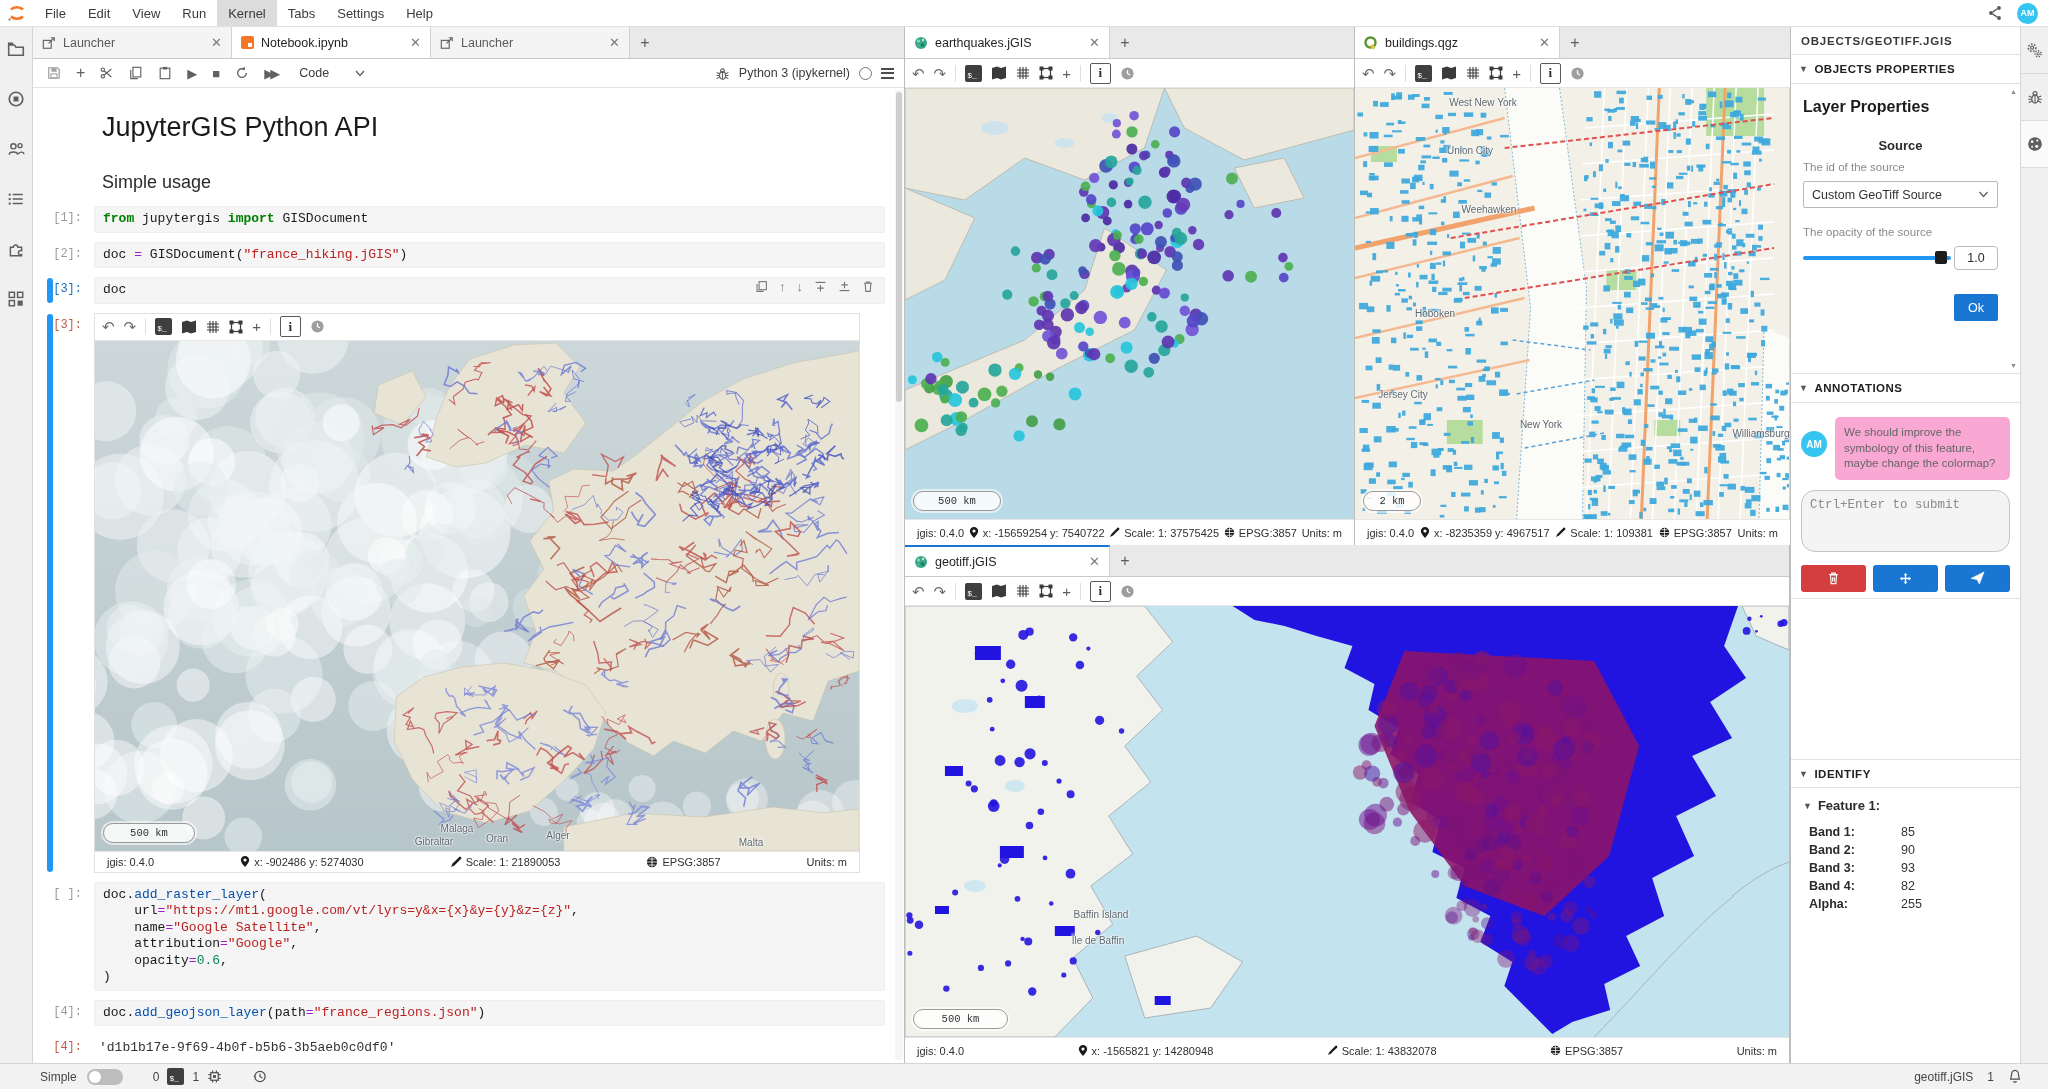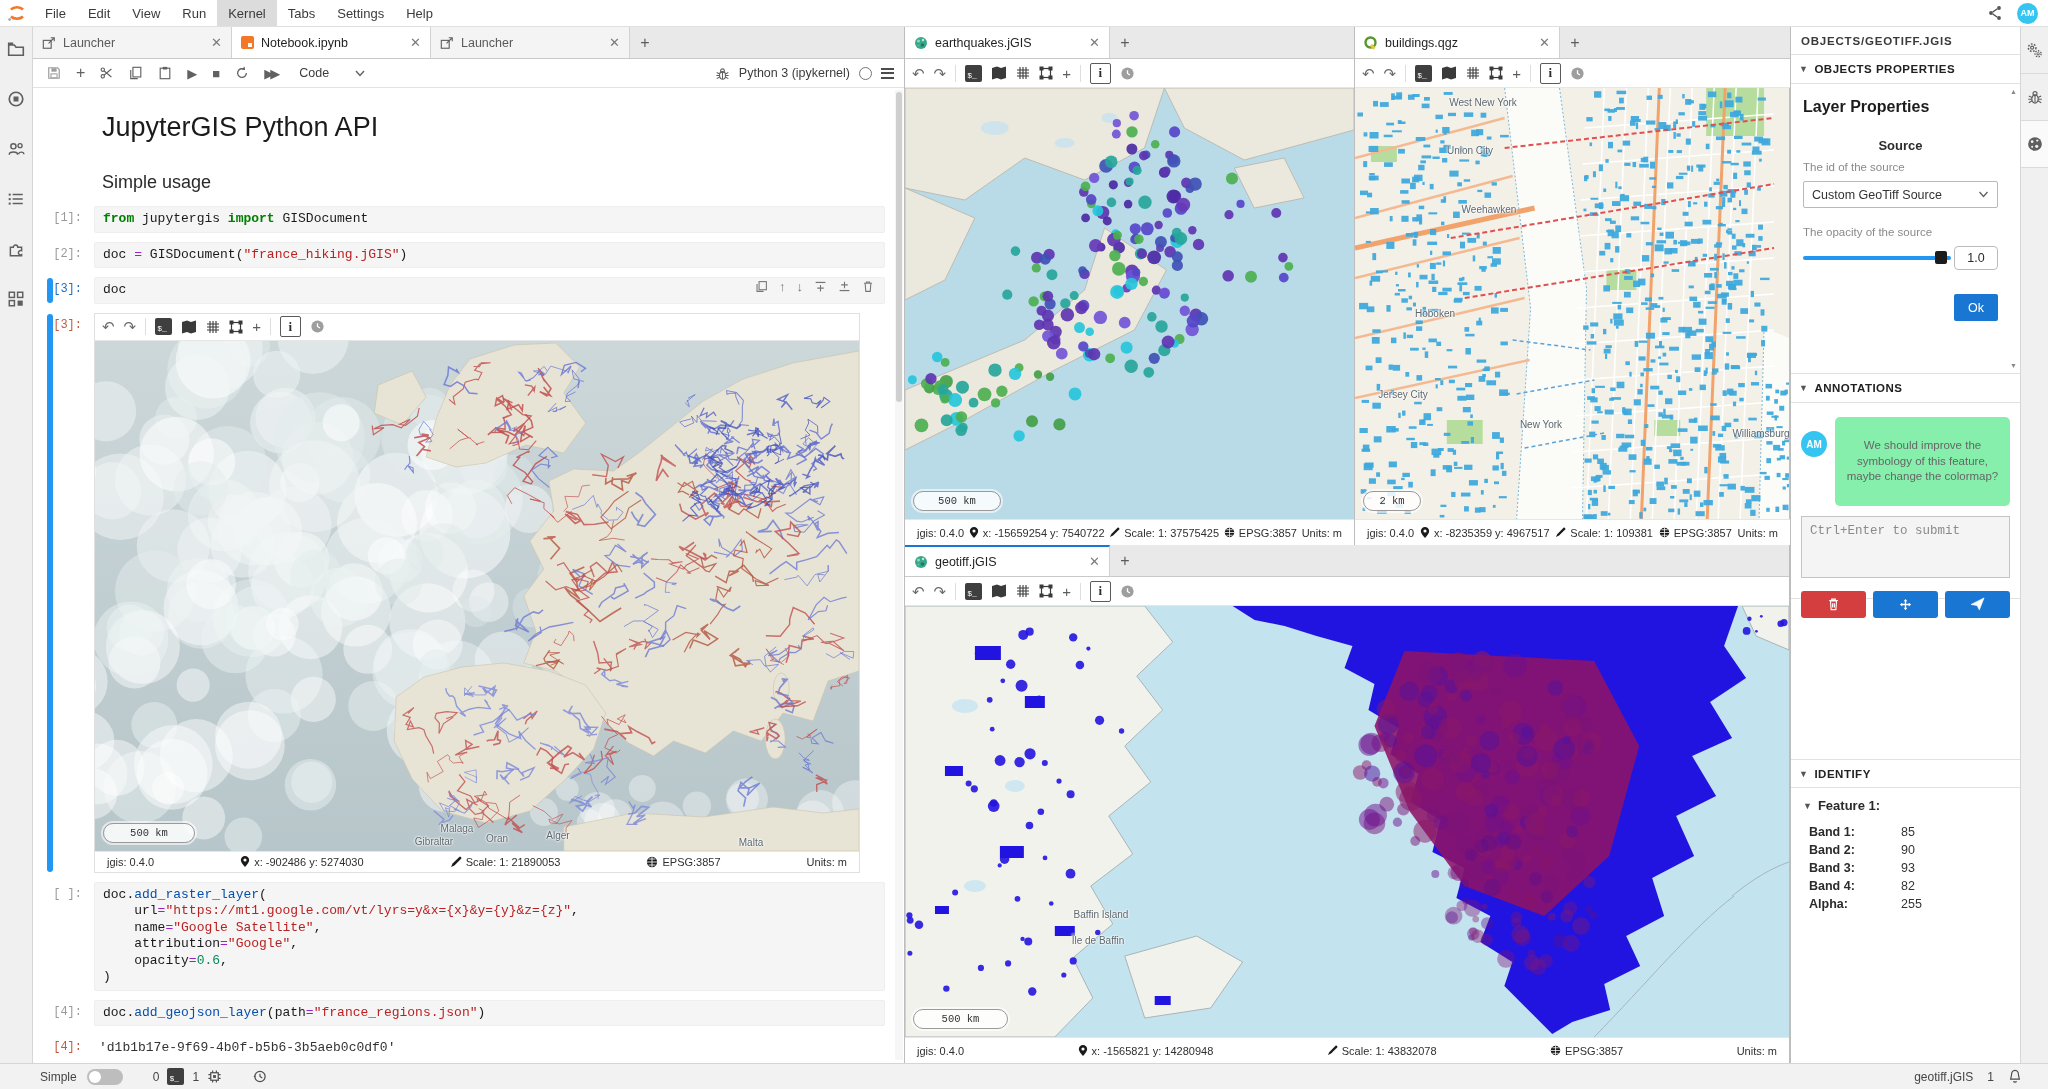--- a/index.html
+++ b/index.html
@@ -21,21 +21,21 @@
   
   .leftbar { position:absolute; left:0; top:27px; width:33px; height:1036px; background:#f0f0f0;
     border-right:1px solid #d6d6d6; display:flex; flex-direction:column; align-items:center; padding-top:12px; gap:30px; }
   .act-icon { width:20px; height:20px; display:flex; align-items:center; justify-content:center; }
   .rightbar { position:absolute; left:2020px; top:27px; width:28px; height:1036px; background:#f0f0f0;
     border-left:1px solid #d6d6d6; }
   .rightbar .seg { height:47px; border-bottom:1px solid #dadada; display:flex; align-items:center; justify-content:center; }
   .rightbar .seg.on { background:#fafafa; }
 
   
-  .panel { position:absolute; background:#5eead4; }
+  .panel { position:absolute; background:#fde047; }
   .tabbar { height:32px; background:#e9e9e9; border-bottom:1px solid #c9c9c9; display:flex; align-items:stretch; }
   .tab { width:199px; background:#f4f4f4; border-right:1px solid #d2d2d2; display:flex; align-items:center;
     gap:7px; padding:0 9px; font-size:12.5px; color:#5a5a5a; position:relative; }
   .tab.active { background:#fff; color:#1f1f1f; }
   .tab.current-top { border-top:2px solid #1976d2; }
   .tab .close { margin-left:auto; color:#7a7a7a; font-size:13px; }
   .tab-add { width:30px; display:flex; align-items:center; justify-content:center; color:#5c5c5c; font-size:16px; }
   .dock-tab { width:205px; }
 
   
@@ -120,23 +120,23 @@
     justify-content:center; font-size:12.5px; }
   .ok-btn { float:right; min-width:44px; height:27px; background:#1976d2; color:#fff; border:none;
     border-radius:2px; font-size:12.5px; padding:0 12px; }
   .mini-scroll { position:absolute; right:2px; top:4px; bottom:4px; width:9px; }
   .mini-scroll .ar { position:absolute; left:0; width:9px; font-size:7px; color:#8a8a8a; text-align:center; }
 
   .rp-annos { padding:14px 10px 0 10px; border-bottom:1px solid #e2e2e2; height:196px; }
   .anno-row { display:flex; gap:8px; align-items:flex-start; margin-bottom:10px; }
   .anno-avatar { width:26px; height:26px; flex:none; border-radius:50%; background:#35c5f0; color:#fff;
     font-size:10px; font-weight:bold; display:flex; align-items:center; justify-content:center; margin-top:14px; }
-  .anno-bubble { background:#86efac; border-radius:5px; padding:21px 9px; font-size:11.5px; color:#666;
-    line-height:1.35; flex:1;text-align:center; }
-  .anno-input { width:100%; height:62px; border:1px solid #c4c4c4; background:#f4f4f4; border-radius:0;
+  .anno-bubble { background:#f9a8d4; border-radius:5px; padding:8px 9px; font-size:11.5px; color:#666;
+    line-height:1.35; flex:1; }
+  .anno-input { width:100%; height:62px; border:1px solid #c4c4c4; background:#f4f4f4; border-radius:14px;
     resize:none; font-family:"Liberation Mono", monospace; font-size:12.5px; color:#555; padding:7px 8px; margin-bottom:10px; }
   .anno-input::placeholder { color:#8a8a8a; }
   .anno-btns { display:flex; gap:7px; }
   .anno-btn { flex:1; height:27px; border:none; border-radius:3px; display:flex; align-items:center; justify-content:center; }
   .anno-btn.danger { background:#d53e3e; }
   .anno-btn.primary { background:#1976d2; }
 
   .rp-gap { height:160px; }
   .rp-feature { padding:10px 12px; }
   .feat-head { display:flex; align-items:center; gap:6px; font-size:13px; font-weight:bold; margin-bottom:10px; }

